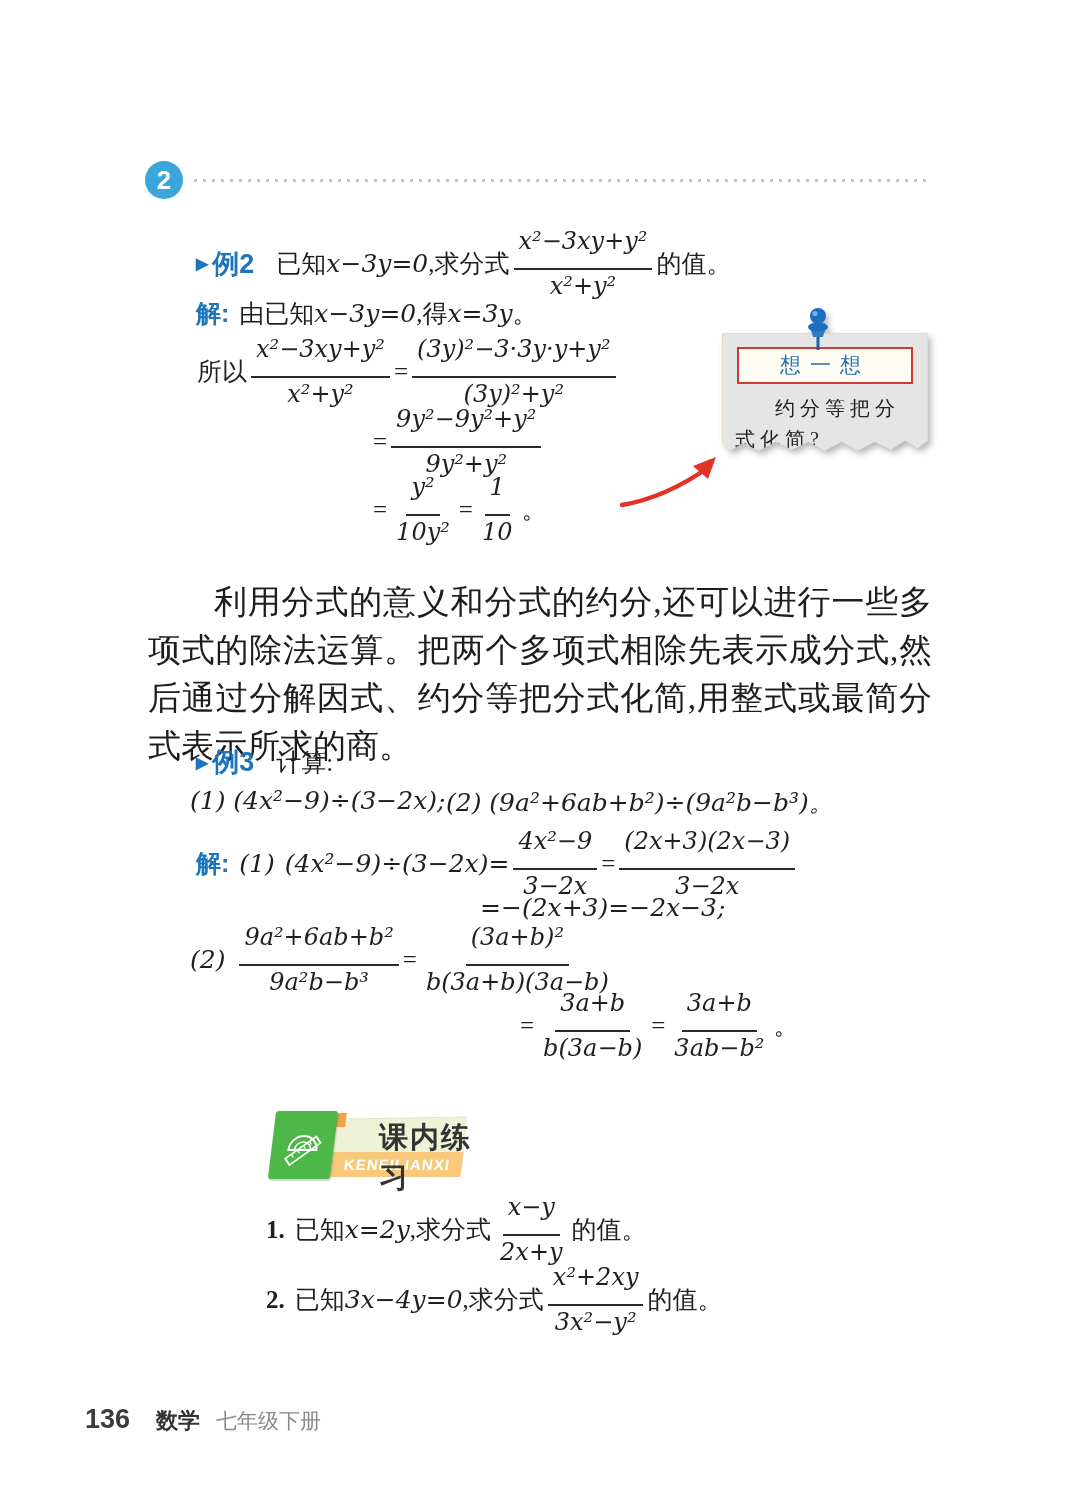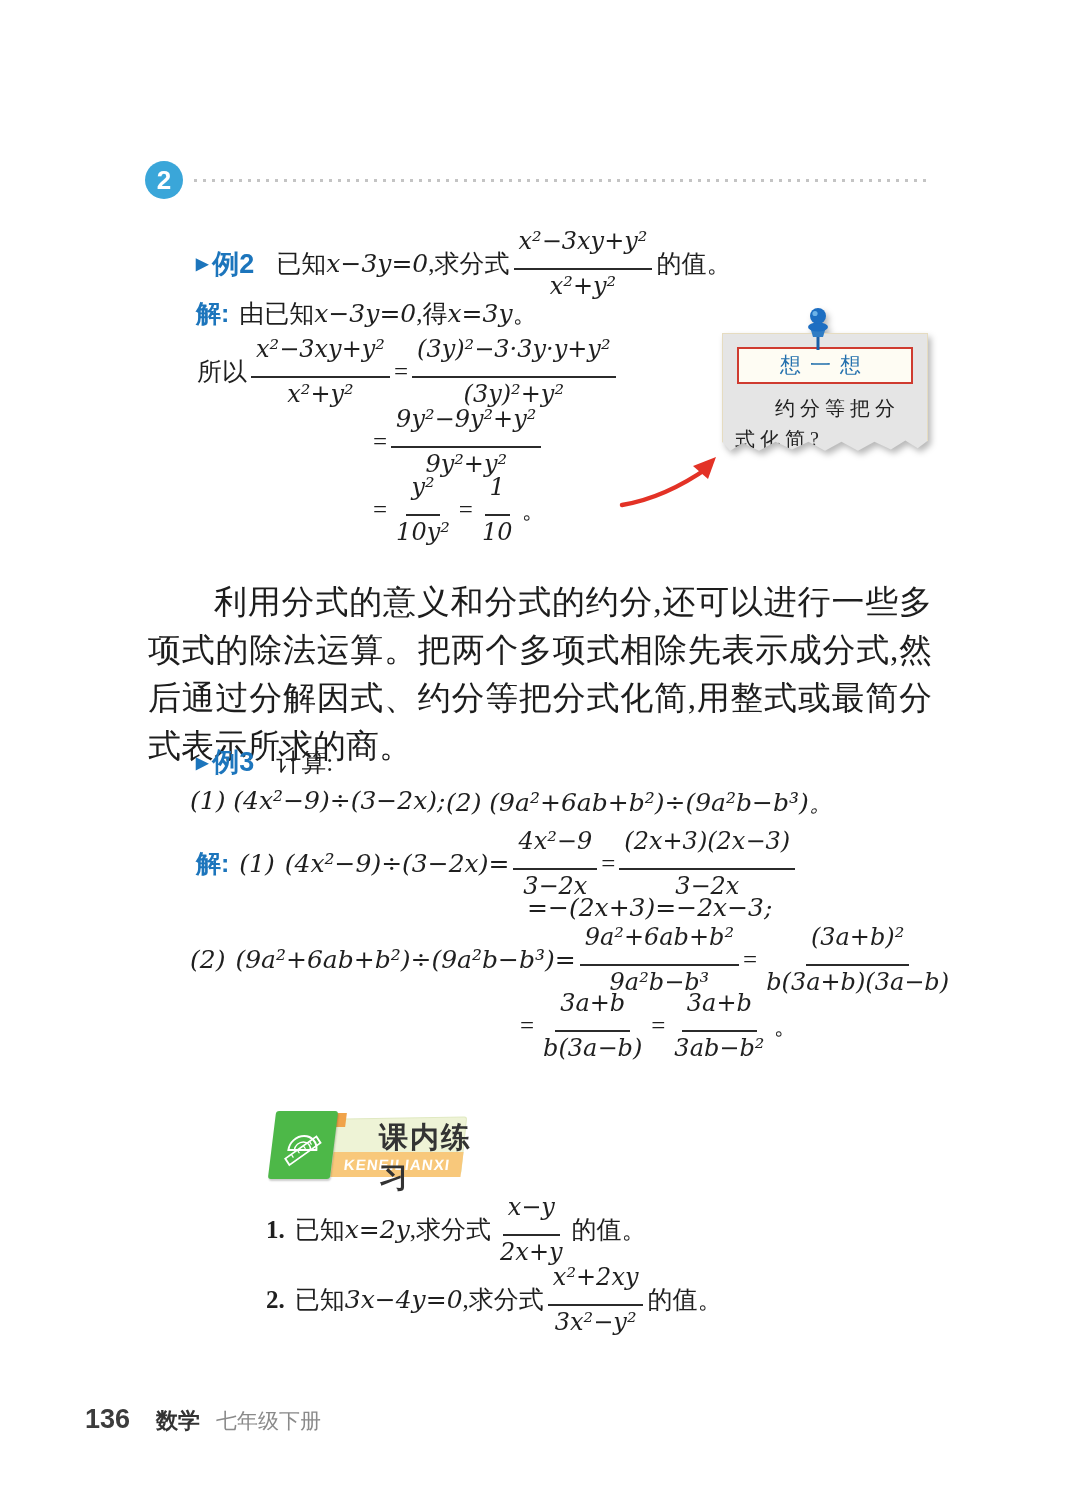--- a/index.html
+++ b/index.html
@@ -182,28 +182,27 @@
       <span class="num">4x²−9</span>
       <span class="den">3−2x</span>
     </span>
     <span>=</span>
     <span class="frac m">
       <span class="num">(2x+3)(2x−3)</span>
       <span class="den">3−2x</span>
     </span>
   </div>
 
-  <div class="eq m" style="left:480px;top:893px;margin-left:47px;">
+  <div class="eq m" style="left:480px;top:893px;">
     <span>=−(2x+3)=−2x−3;</span>
   </div>
 
   <div class="eq" style="left:190px;top:922px;">
     <span class="m">(2)</span>
     <span class="gap" style="width:10px;"></span>
-    <span class="m">(9a²+6ab+b²)÷(9a²b−b³)=</span>
     <span class="frac m">
       <span class="num">9a²+6ab+b²</span>
       <span class="den">9a²b−b³</span>
     </span>
     <span>=</span>
     <span class="frac m">
       <span class="num">(3a+b)²</span>
       <span class="den">b(3a+b)(3a−b)</span>
     </span>
   </div>

